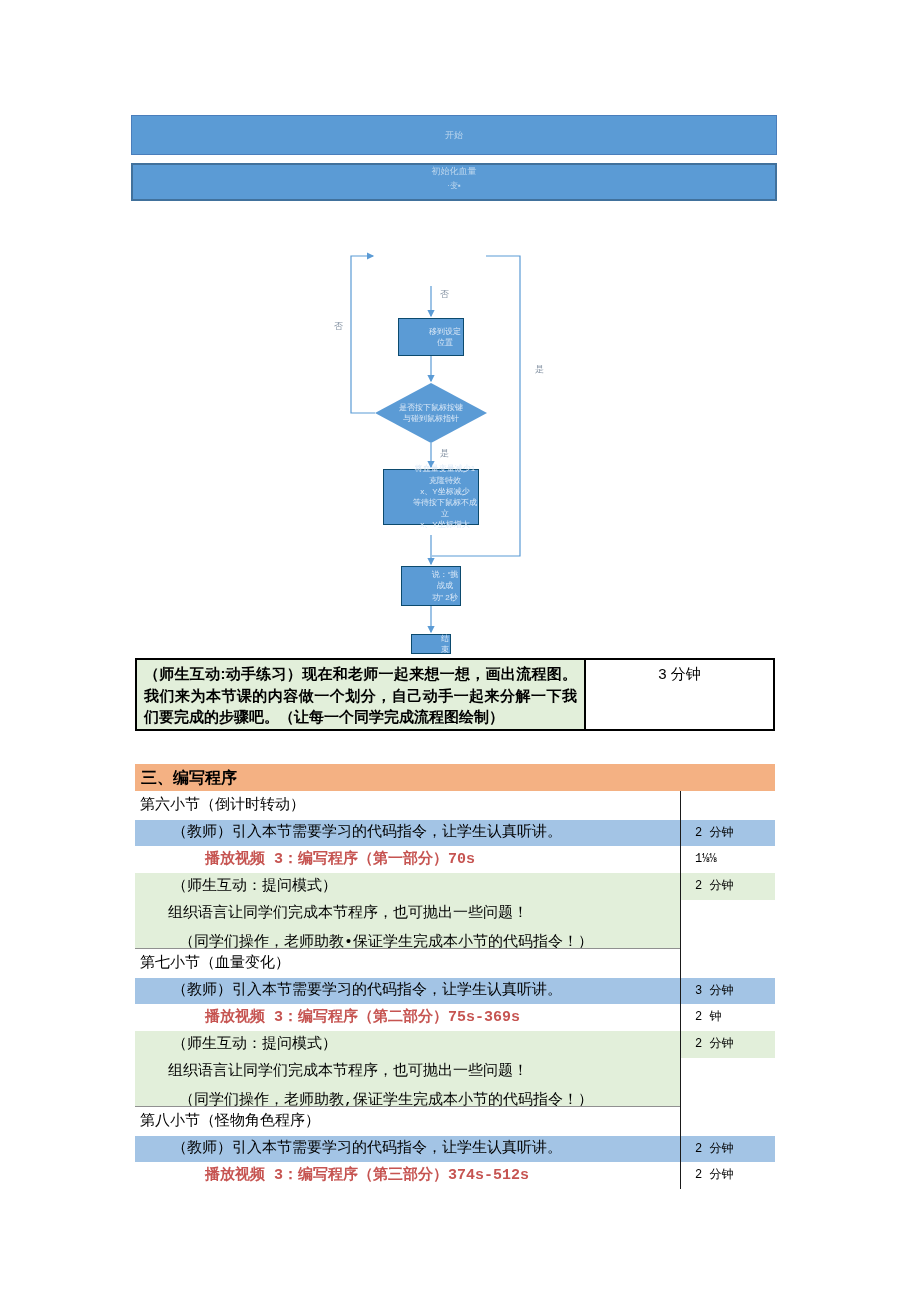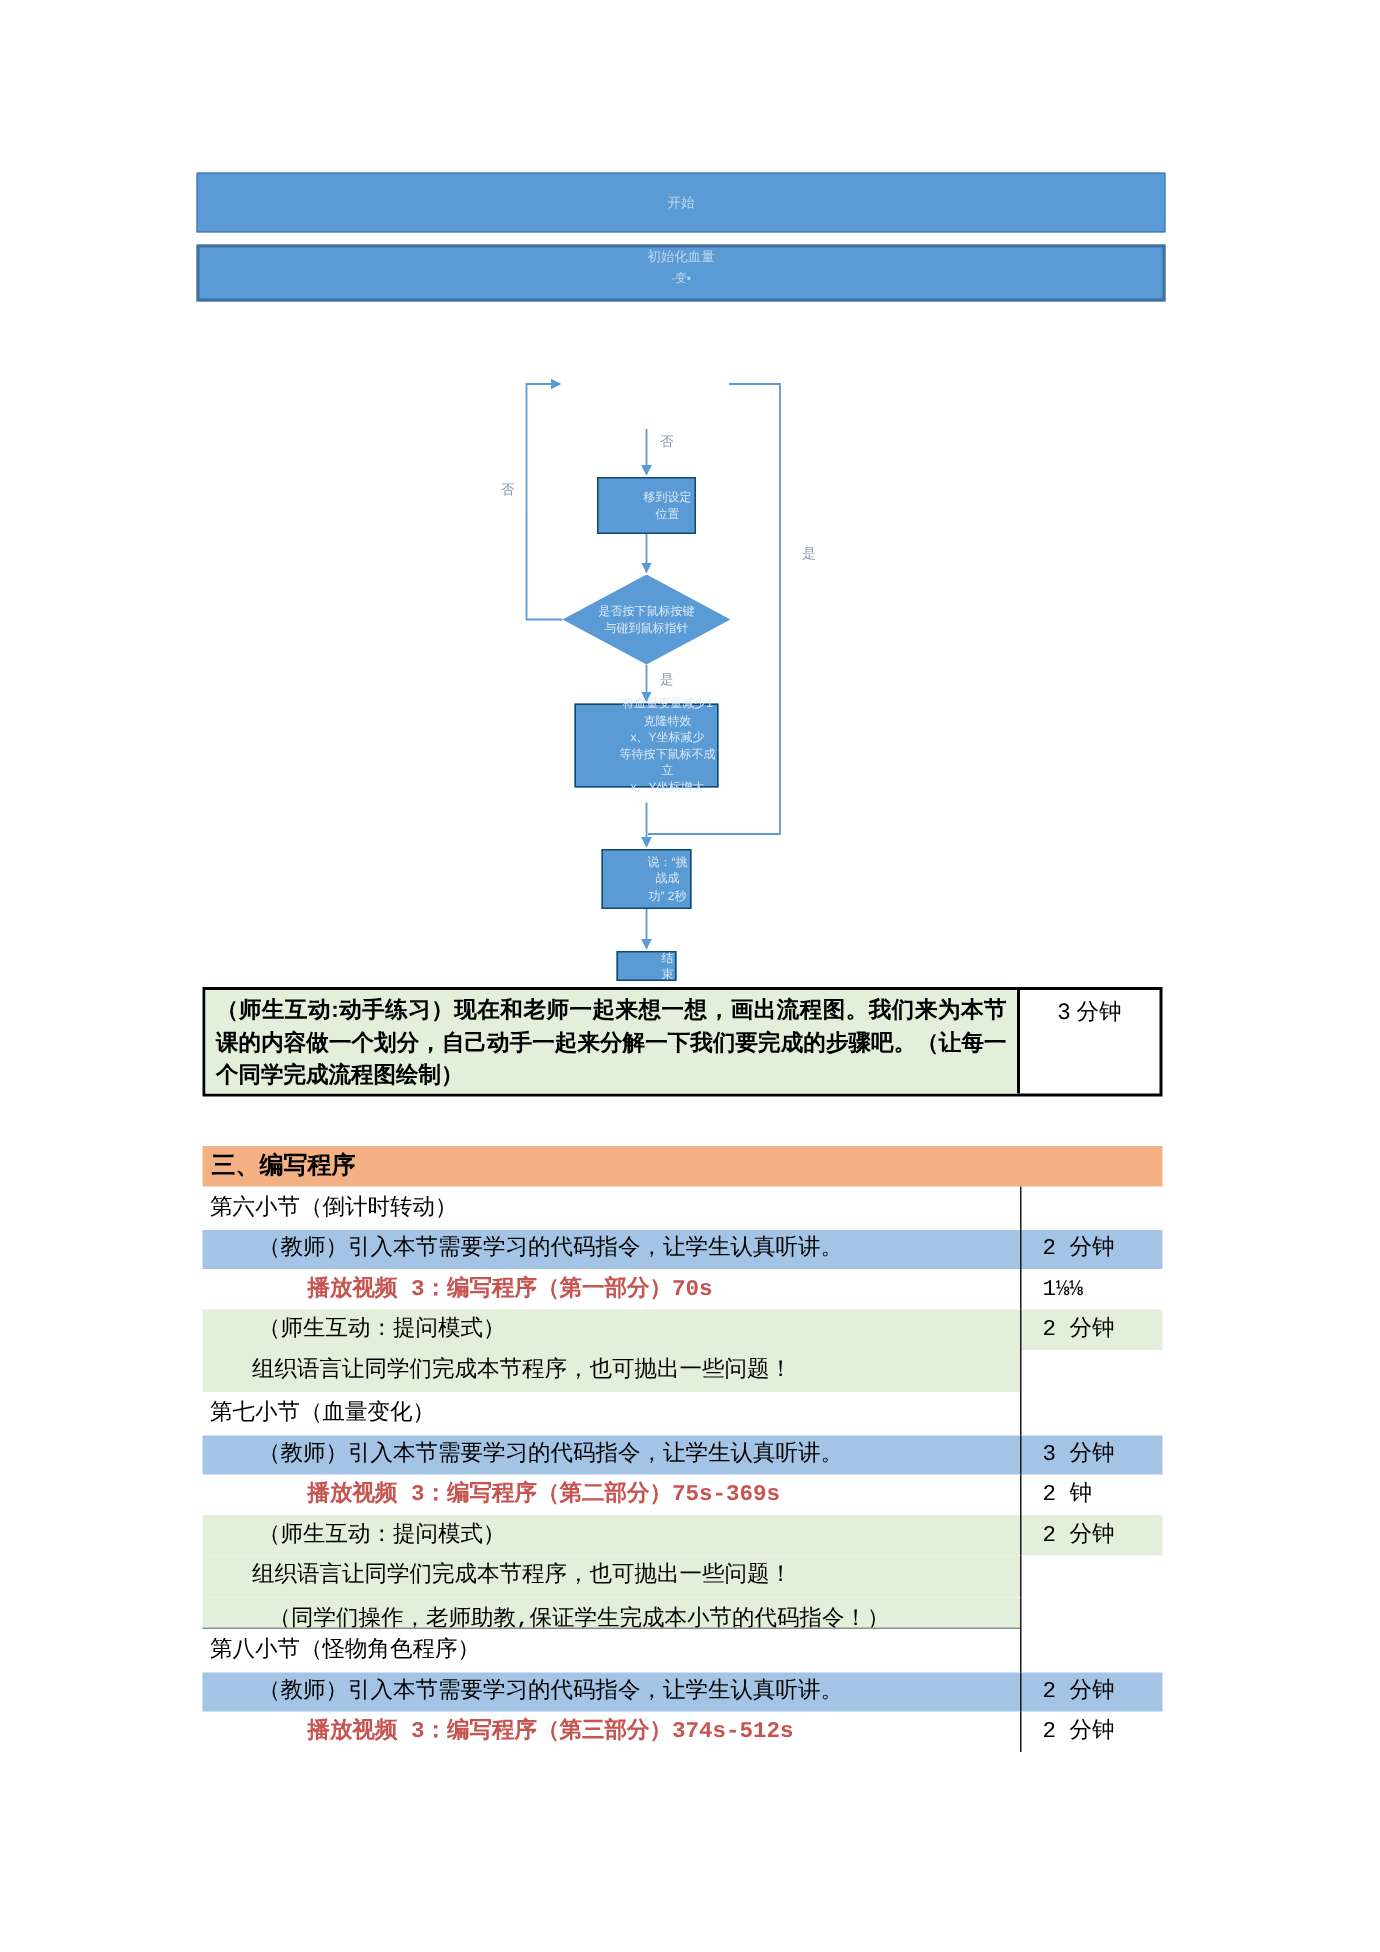--- a/index.html
+++ b/index.html
@@ -37,37 +37,37 @@
   .rect{border:1px solid #0c4a6e;box-sizing:border-box;padding-left:28px;}
   .diamond{clip-path:polygon(50% 0,100% 50%,50% 100%,0 50%);}
   .flabel{position:absolute;font-size:9px;color:#8795A5;}
 
   
   #ibox{
     left:135px;top:658px;width:640px;height:73px;
     border:2px solid #000;box-sizing:border-box;display:flex;
   }
   .ibox-l{
-    width:543px;box-sizing:border-box;background:#E2EFDA;border-right:2px solid #000;
+    width:449px;box-sizing:border-box;background:#E2EFDA;border-right:2px solid #000;
     padding:3px 7px 0 7px;font-size:15px;line-height:21.5px;font-weight:700;
     text-align:justify;
   }
   .ibox-r{flex:1;padding-top:5px;text-align:center;font-size:15px;}
 
   
   #oheader{
     left:135px;top:764px;width:640px;height:27px;box-sizing:border-box;
     background:#F4B183;font-weight:700;font-size:16px;line-height:27px;padding-left:6px;
   }
 
   
   #ptable{left:135px;top:791px;width:640px;}
   .prow{display:flex;font-family:Liberation Mono, monospace;}
   .pl{width:545px;box-sizing:border-box;font-size:15px;white-space:nowrap;overflow:hidden;}
-  .pr{width:95px;box-sizing:border-box;border-left:1px solid #1a1a1a;font-size:15px;padding-left:14px;white-space:nowrap;}
+  .pr{width:95px;box-sizing:border-box;border-left:1px solid #1a1a1a;font-size:12px;padding-left:14px;white-space:nowrap;}
 
   .row-subsection{height:29px;}
   .row-subsection .pl{padding-left:5px;line-height:29px;}
   .row-subsection .pr{line-height:29px;}
 
   .row-teacher{height:26px;background:#A3C4E5;}
   .row-teacher .pl{padding-left:37px;line-height:26px;}
   .row-teacher .pr{line-height:26px;}
 
   .row-video{height:27px;}
@@ -164,20 +164,24 @@
   <div class="prow row-interact">
     <div class="pl">（师生互动：提问模式）</div>
     <div class="pr">2 分钟</div>
   </div>
 
   <div class="prow row-interact2">
     <div class="pl">组织语言让同学们完成本节程序，也可抛出一些问题！</div>
     <div class="pr"></div>
   </div>
 
+  <div class="prow row-clipped">
+    <div class="pl">（同学们操作，老师助教•保证学生完成本小节的代码指令！）</div>
+    <div class="pr"></div>
+  </div>
 
   <div class="prow row-subsection">
     <div class="pl">第七小节（血量变化）</div>
     <div class="pr"></div>
   </div>
 
   <div class="prow row-teacher">
     <div class="pl">（教师）引入本节需要学习的代码指令，让学生认真听讲。</div>
     <div class="pr">3 分钟</div>
   </div>

